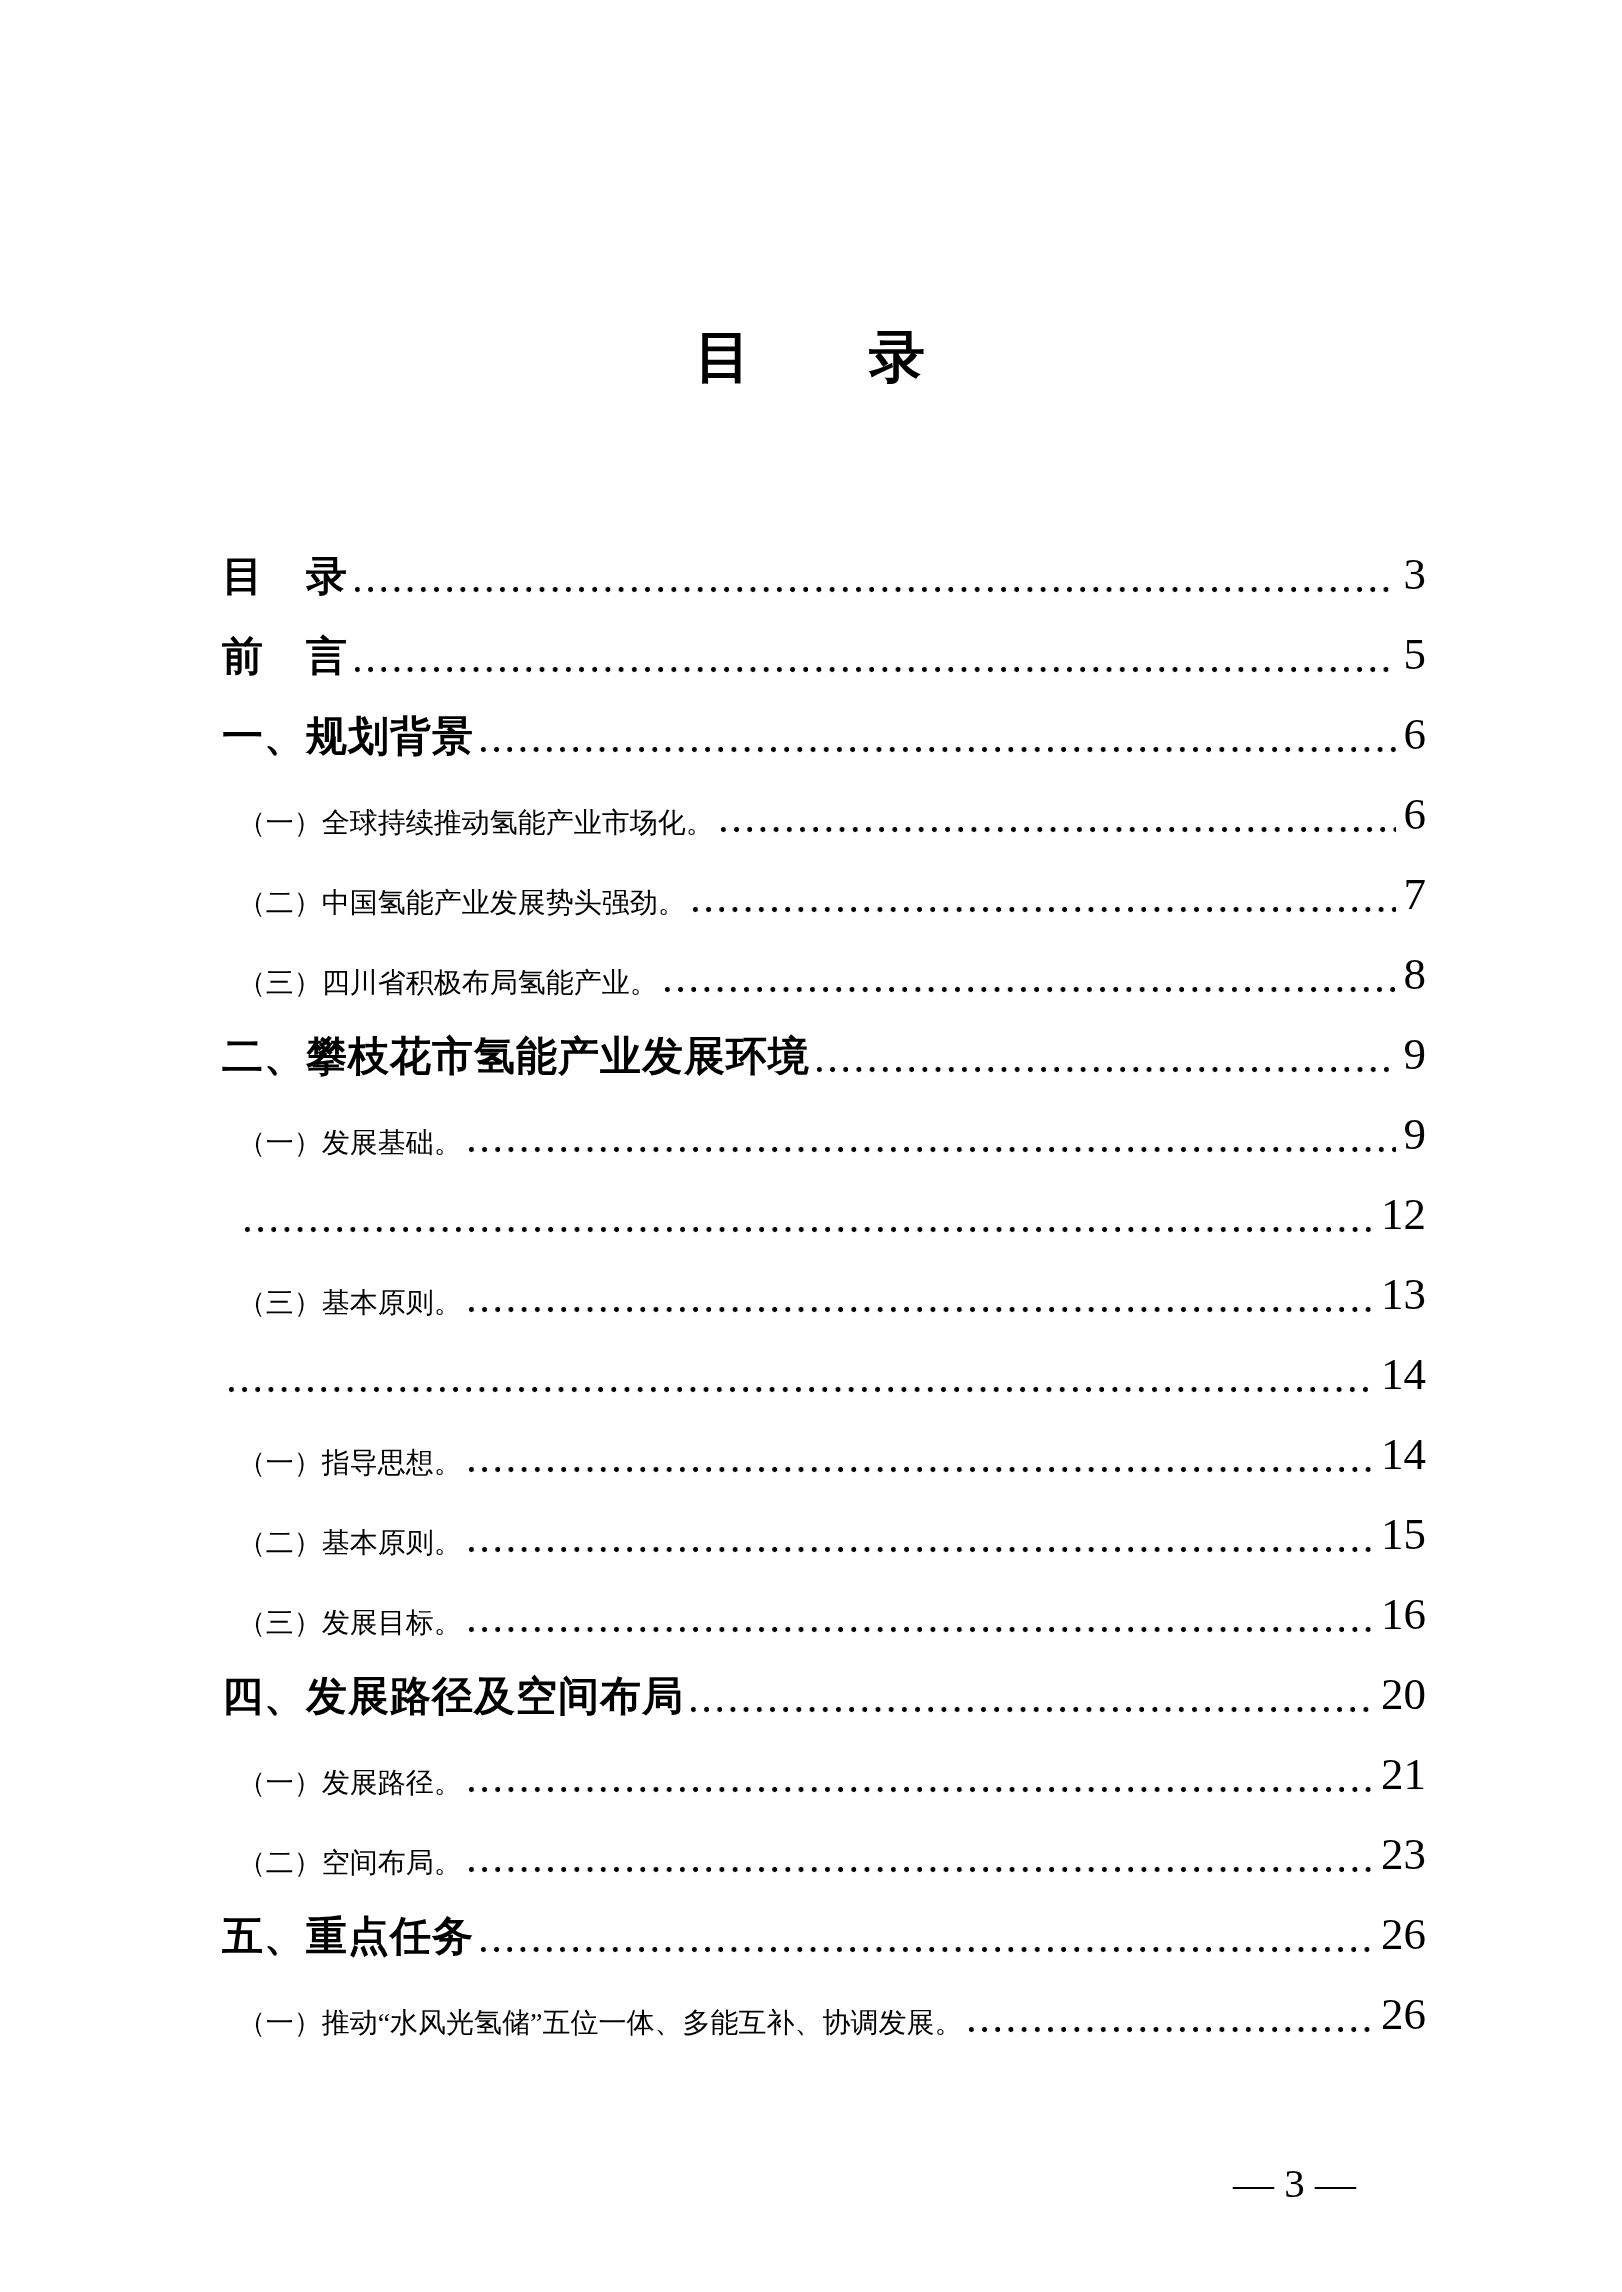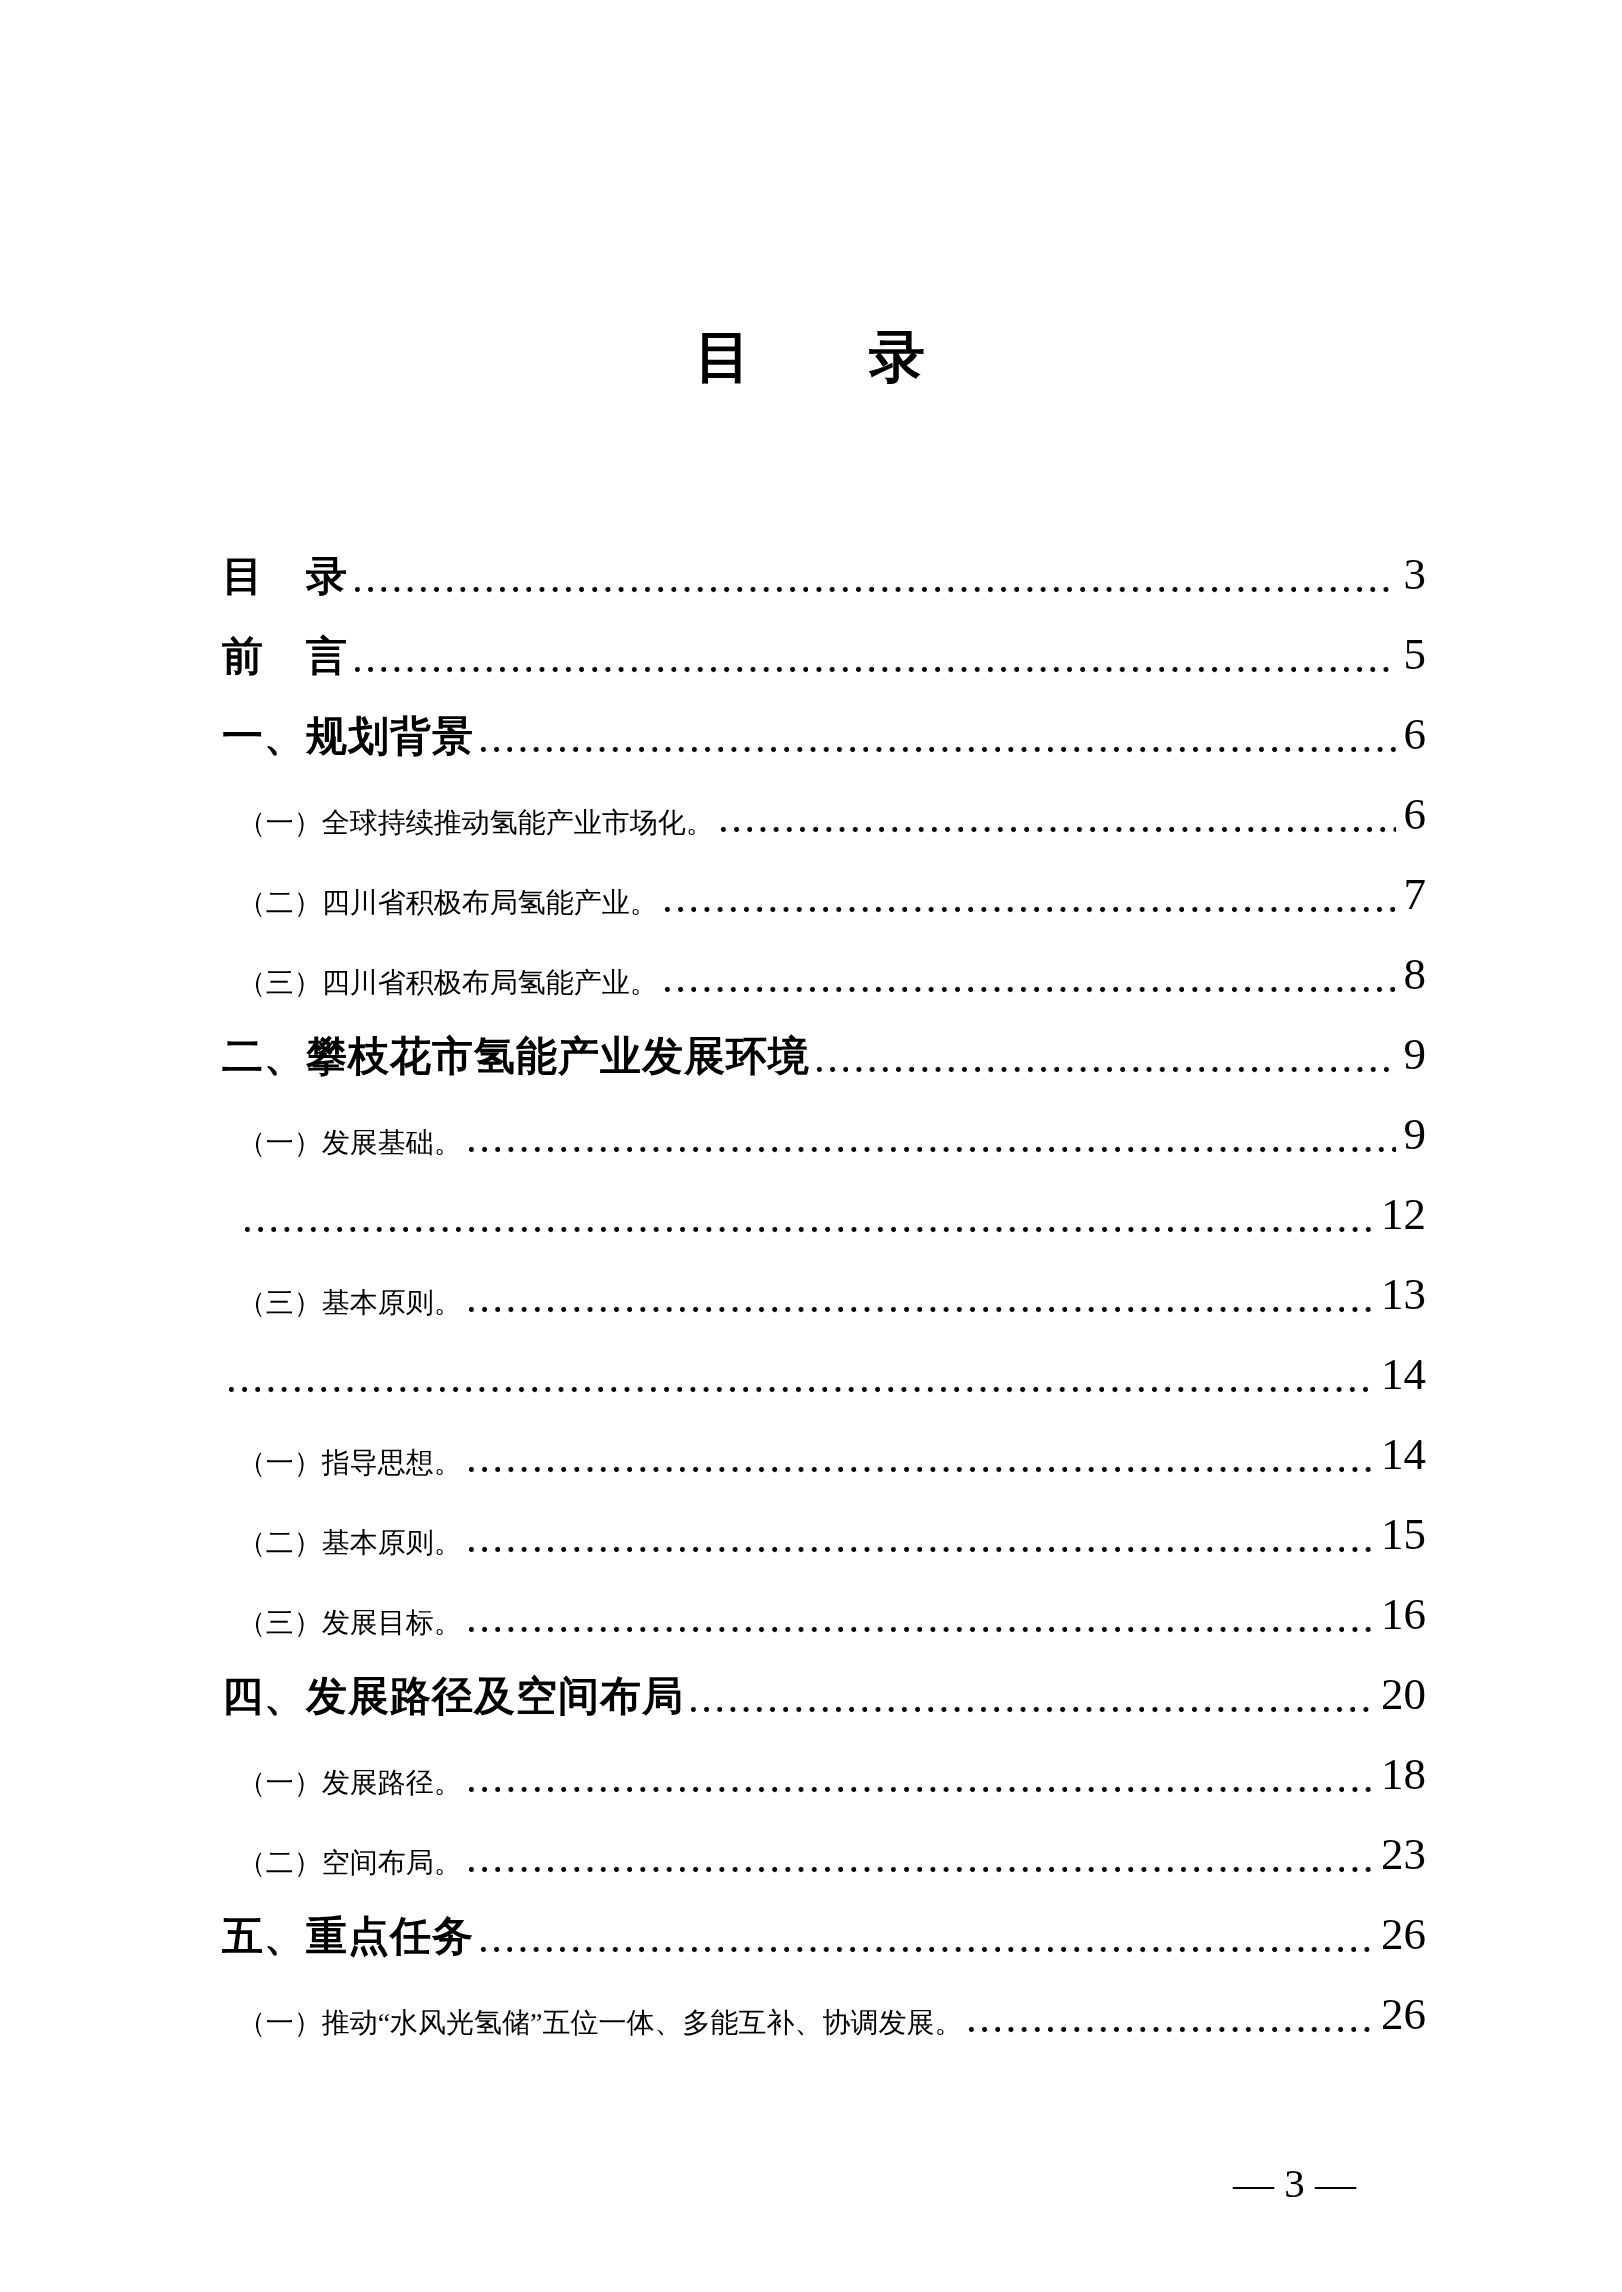--- a/index.html
+++ b/index.html
@@ -104,21 +104,21 @@
     <span class="toc-label">一、规划背景</span>
     <span class="leader"></span>
     <span class="toc-page">6</span>
   </div>
       <div class="toc-row lvl2">
     <span class="toc-label">（一）全球持续推动氢能产业市场化。</span>
     <span class="leader"></span>
     <span class="toc-page">6</span>
   </div>
       <div class="toc-row lvl2">
-    <span class="toc-label">（二）四川省积极布局氢能产业。</span>
+    <span class="toc-label">（二）中国氢能产业发展势头强劲。</span>
     <span class="leader"></span>
     <span class="toc-page">7</span>
   </div>
       <div class="toc-row lvl2">
     <span class="toc-label">（三）四川省积极布局氢能产业。</span>
     <span class="leader"></span>
     <span class="toc-page">8</span>
   </div>
       <div class="toc-row lvl1">
     <span class="toc-label">二、攀枝花市氢能产业发展环境</span>
@@ -159,21 +159,21 @@
     <span class="toc-page">16</span>
   </div>
       <div class="toc-row lvl1">
     <span class="toc-label">四、发展路径及空间布局</span>
     <span class="leader"></span>
     <span class="toc-page">20</span>
   </div>
       <div class="toc-row lvl2">
     <span class="toc-label">（一）发展路径。</span>
     <span class="leader"></span>
-    <span class="toc-page">18</span>
+    <span class="toc-page">21</span>
   </div>
       <div class="toc-row lvl2">
     <span class="toc-label">（二）空间布局。</span>
     <span class="leader"></span>
     <span class="toc-page">23</span>
   </div>
       <div class="toc-row lvl1">
     <span class="toc-label">五、重点任务</span>
     <span class="leader"></span>
     <span class="toc-page">26</span>

